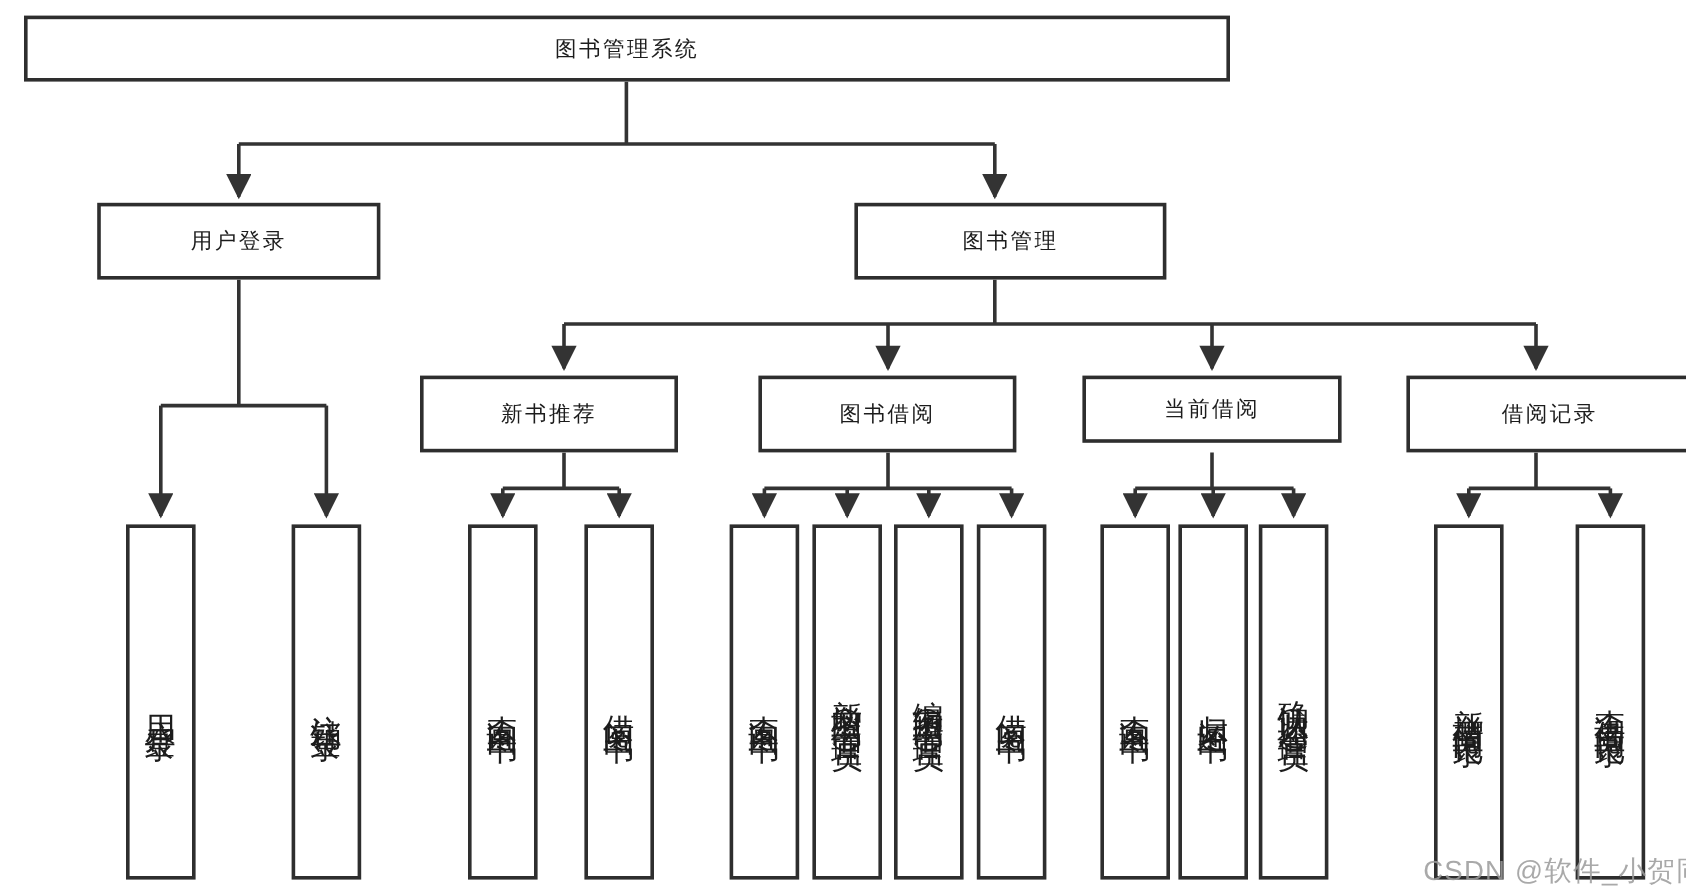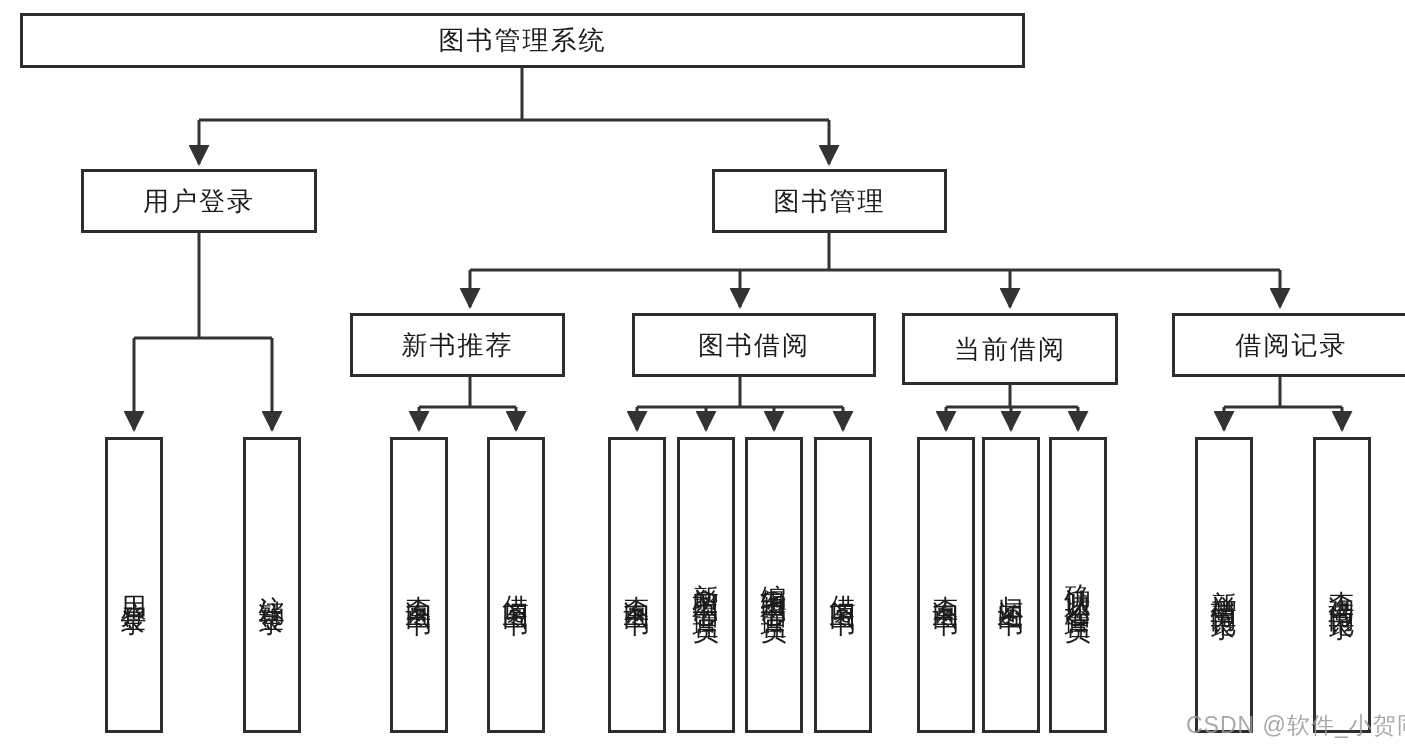--- a/index.html
+++ b/index.html
@@ -21,21 +21,21 @@
     position: absolute;
     box-sizing: border-box;
     border: 3px solid #2e2e2e;
     background: #ffffff;
     display: flex;
     align-items: center;
     justify-content: center;
     color: #1c1c1c;
   }
   .hbox span {
-    font-size: 26px;
+    font-size: 18px;
     letter-spacing: 2px;
     white-space: nowrap;
   }
   .vbox { width: 58px; height: 296px; top: 437px; }
   .vbox span {
     writing-mode: vertical-rl;
     text-orientation: mixed;
     font-size: 26px;
     letter-spacing: 5px;
     white-space: nowrap;
@@ -96,31 +96,31 @@
     </g>
   </svg>
 
   <div class="hbox" style="left:20px; top:13px; width:1005px; height:55px;">
     <span>图书管理系统</span>
   </div>
 
   <div class="hbox" style="left:81px; top:169px; width:236px; height:64px;">
     <span>用户登录</span>
   </div>
-  <div class="hbox" style="left:712px; top:169px; width:235px; height:64px;">
+  <div class="hbox" style="left:712px; top:169px; width:260px; height:64px;">
     <span>图书管理</span>
   </div>
 
   <div class="hbox" style="left:350px; top:313px; width:215px; height:64px;">
     <span>新书推荐</span>
   </div>
-  <div class="hbox" style="left:632px; top:313px; width:244px; height:64px;">
+  <div class="hbox" style="left:632px; top:313px; width:215px; height:64px;">
     <span>图书借阅</span>
   </div>
-  <div class="hbox" style="left:902px; top:313px; width:216px; height:72px;">
+  <div class="hbox" style="left:902px; top:313px; width:216px; height:56px;">
     <span>当前借阅</span>
   </div>
   <div class="hbox" style="left:1172px; top:313px; width:239px; height:64px;">
     <span>借阅记录</span>
   </div>
 
   <div class="vbox" style="left:105px;">
     <span>用户登录</span>
   </div>
   <div class="vbox" style="left:243px;">

